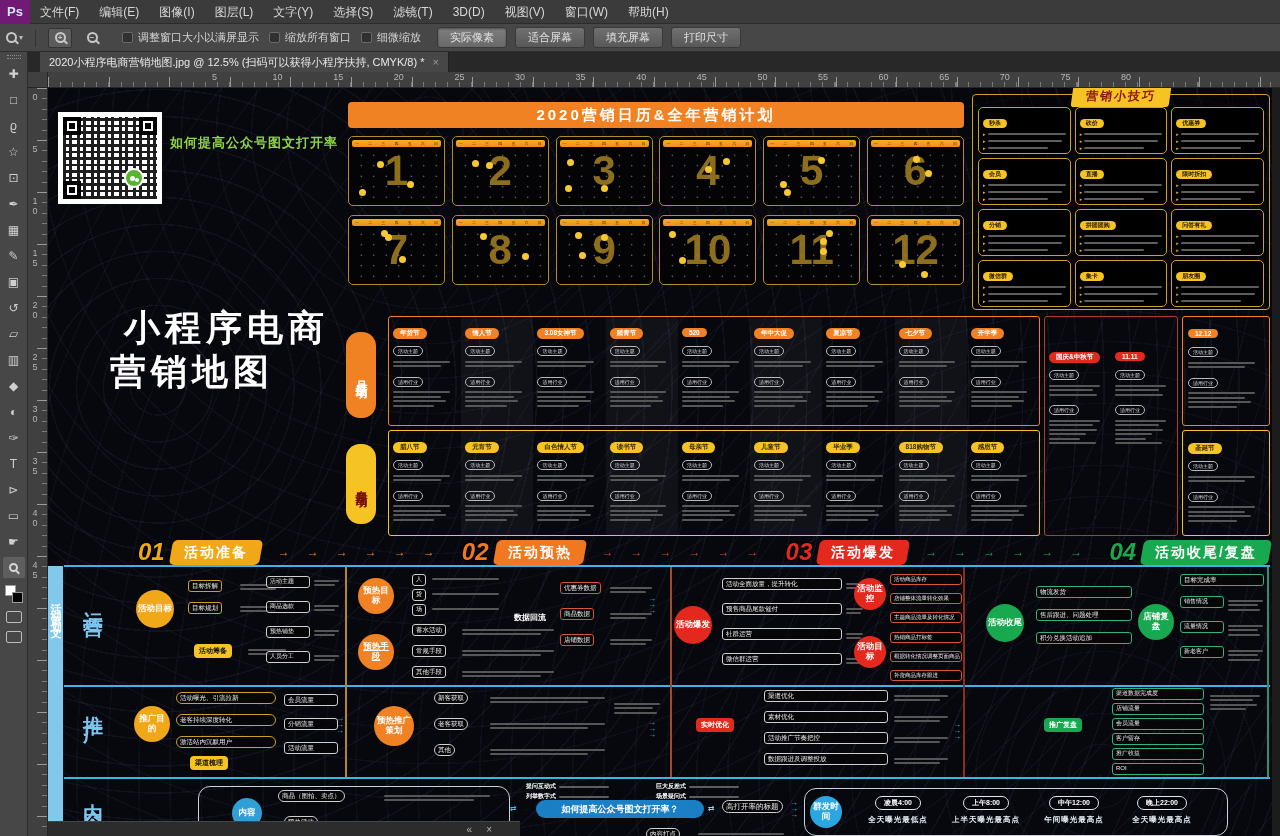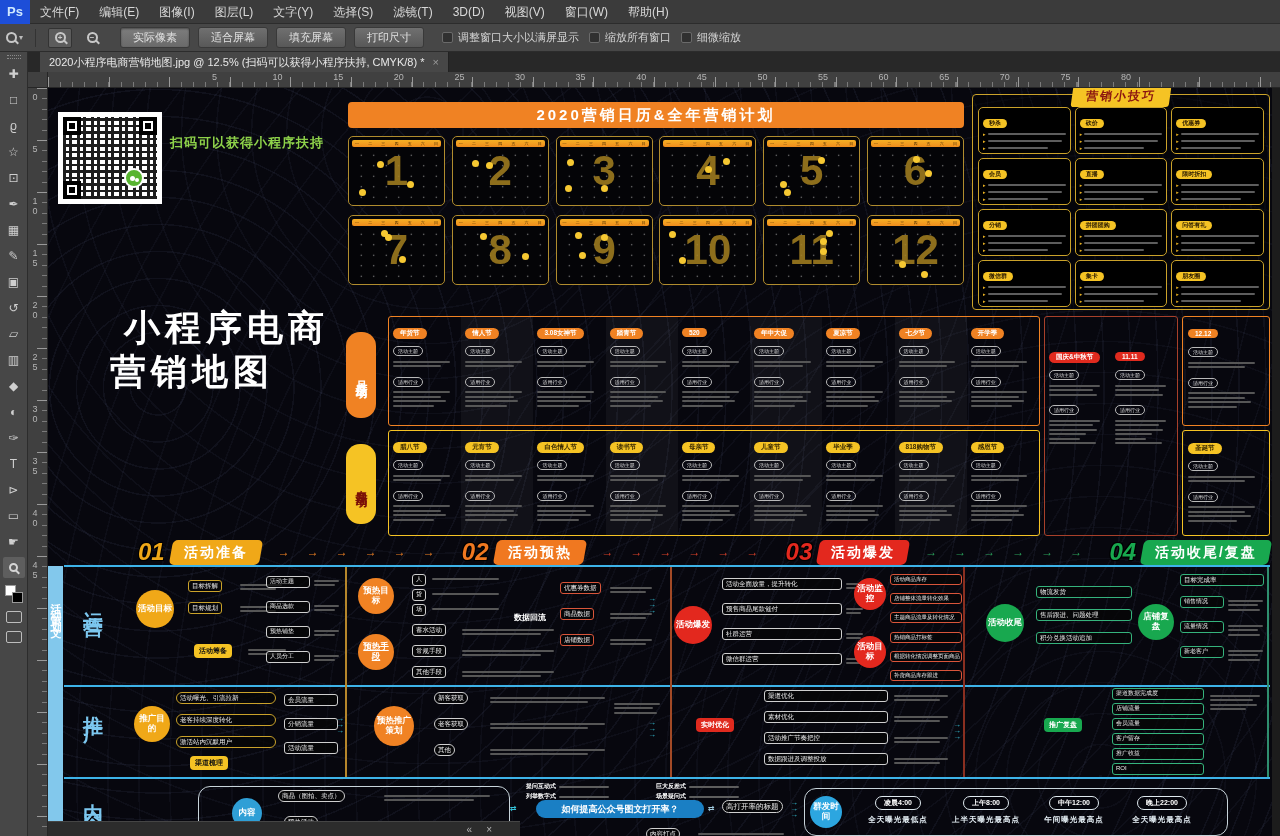--- a/index.html
+++ b/index.html
@@ -4,21 +4,21 @@
 <style>
   html,body{margin:0;padding:0;background:#111;}
   *{box-sizing:border-box;}
   #app{position:relative;width:1280px;height:836px;overflow:hidden;background:#262626;
        font-family:"Liberation Sans","DejaVu Sans",sans-serif;color:#ddd;}
   .abs{position:absolute;}
 
   
   #menubar{position:absolute;left:0;top:0;width:1280px;height:24px;background:#3b3b3b;
            display:flex;align-items:center;border-bottom:1px solid #2c2c2c;}
-  #pslogo{width:30px;height:24px;background:#1d4ed8;color:#cfe8ff;font-weight:bold;font-size:13px;
+  #pslogo{width:30px;height:24px;background:#701a75;color:#cfe8ff;font-weight:bold;font-size:13px;
           display:flex;align-items:center;justify-content:center;}
   .menu-item{padding:0 10px;font-size:12px;color:#d8d8d8;line-height:24px;cursor:default;}
   #optionsbar{position:absolute;left:0;top:24px;width:1280px;height:28px;background:#474747;
               display:flex;align-items:center;gap:8px;border-bottom:1px solid #2c2c2c;padding:0 6px;}
   .magwrap{display:flex;align-items:center;gap:2px;}
   .magicon{width:11px;height:11px;border:2px solid #c8c8c8;border-radius:50%;position:relative;
            display:inline-block;font-size:8px;line-height:7px;text-align:center;color:#c8c8c8;font-weight:bold;}
   .magicon::after{content:'';position:absolute;width:5px;height:2px;background:#c8c8c8;
                   right:-4px;bottom:-2px;transform:rotate(45deg);}
   .dropdown-caret{font-size:8px;color:#bbb;}
@@ -203,39 +203,39 @@
       <span class="magicon"></span>
       <span class="dropdown-caret">▾</span>
     </span>
     <span class="opt-sep"></span>
     <span class="zoombtn active">
         <span class="magicon">+</span>
       </span>
     <span class="zoombtn">
         <span class="magicon">−</span>
       </span>
-    <span id="opt-btns" style="display:flex;">
-        <button class="opt-btn pressed">实际像素</button>
-        <button class="opt-btn">适合屏幕</button>
-        <button class="opt-btn">填充屏幕</button>
-        <button class="opt-btn">打印尺寸</button>
-      </span>
     <span id="opt-checks" style="display:flex;">
         <label class="opt-check">
           <span class="cbox"></span>
           <span>调整窗口大小以满屏显示</span>
         </label>
         <label class="opt-check">
           <span class="cbox"></span>
           <span>缩放所有窗口</span>
         </label>
         <label class="opt-check">
           <span class="cbox"></span>
           <span>细微缩放</span>
         </label>
+      </span>
+    <span id="opt-btns" style="display:flex;">
+        <button class="opt-btn pressed">实际像素</button>
+        <button class="opt-btn">适合屏幕</button>
+        <button class="opt-btn">填充屏幕</button>
+        <button class="opt-btn">打印尺寸</button>
       </span>
   </div>
 
   <div id="tabbar">
     <div id="doc-tab">
       <span>2020小程序电商营销地图.jpg @ 12.5% (扫码可以获得小程序扶持, CMYK/8) *</span>
       <span class="close">×</span>
     </div>
   </div>
 
@@ -306,21 +306,21 @@
   <div id="canvas">
     <div id="poster">
 
       <div id="qr" class="abs">
         <div class="qr-pattern"></div>
         <div class="qr-finder" style="left:5px;top:5px;"></div>
         <div class="qr-finder" style="right:5px;top:5px;"></div>
         <div class="qr-finder" style="left:5px;bottom:5px;"></div>
         <div id="wechat-dot"></div>
       </div>
-      <div id="qr-caption" class="abs">扫码可以获得小程序扶持</div>
+      <div id="qr-caption" class="abs">如何提高公众号图文打开率</div>
       <div class="abs headline" style="left:44px;top:216px;margin-left:32px;">小程序电商</div>
       <div class="abs headline" style="left:62px;top:260px;">营销地图</div>
 
       <div id="cal-header" class="abs">2020营销日历&amp;全年营销计划</div>
       <div id="months" class="abs">
           <div class="month-card">
             <div class="mc-head">
               <span>一</span>
               <span>二</span>
               <span>三</span>

